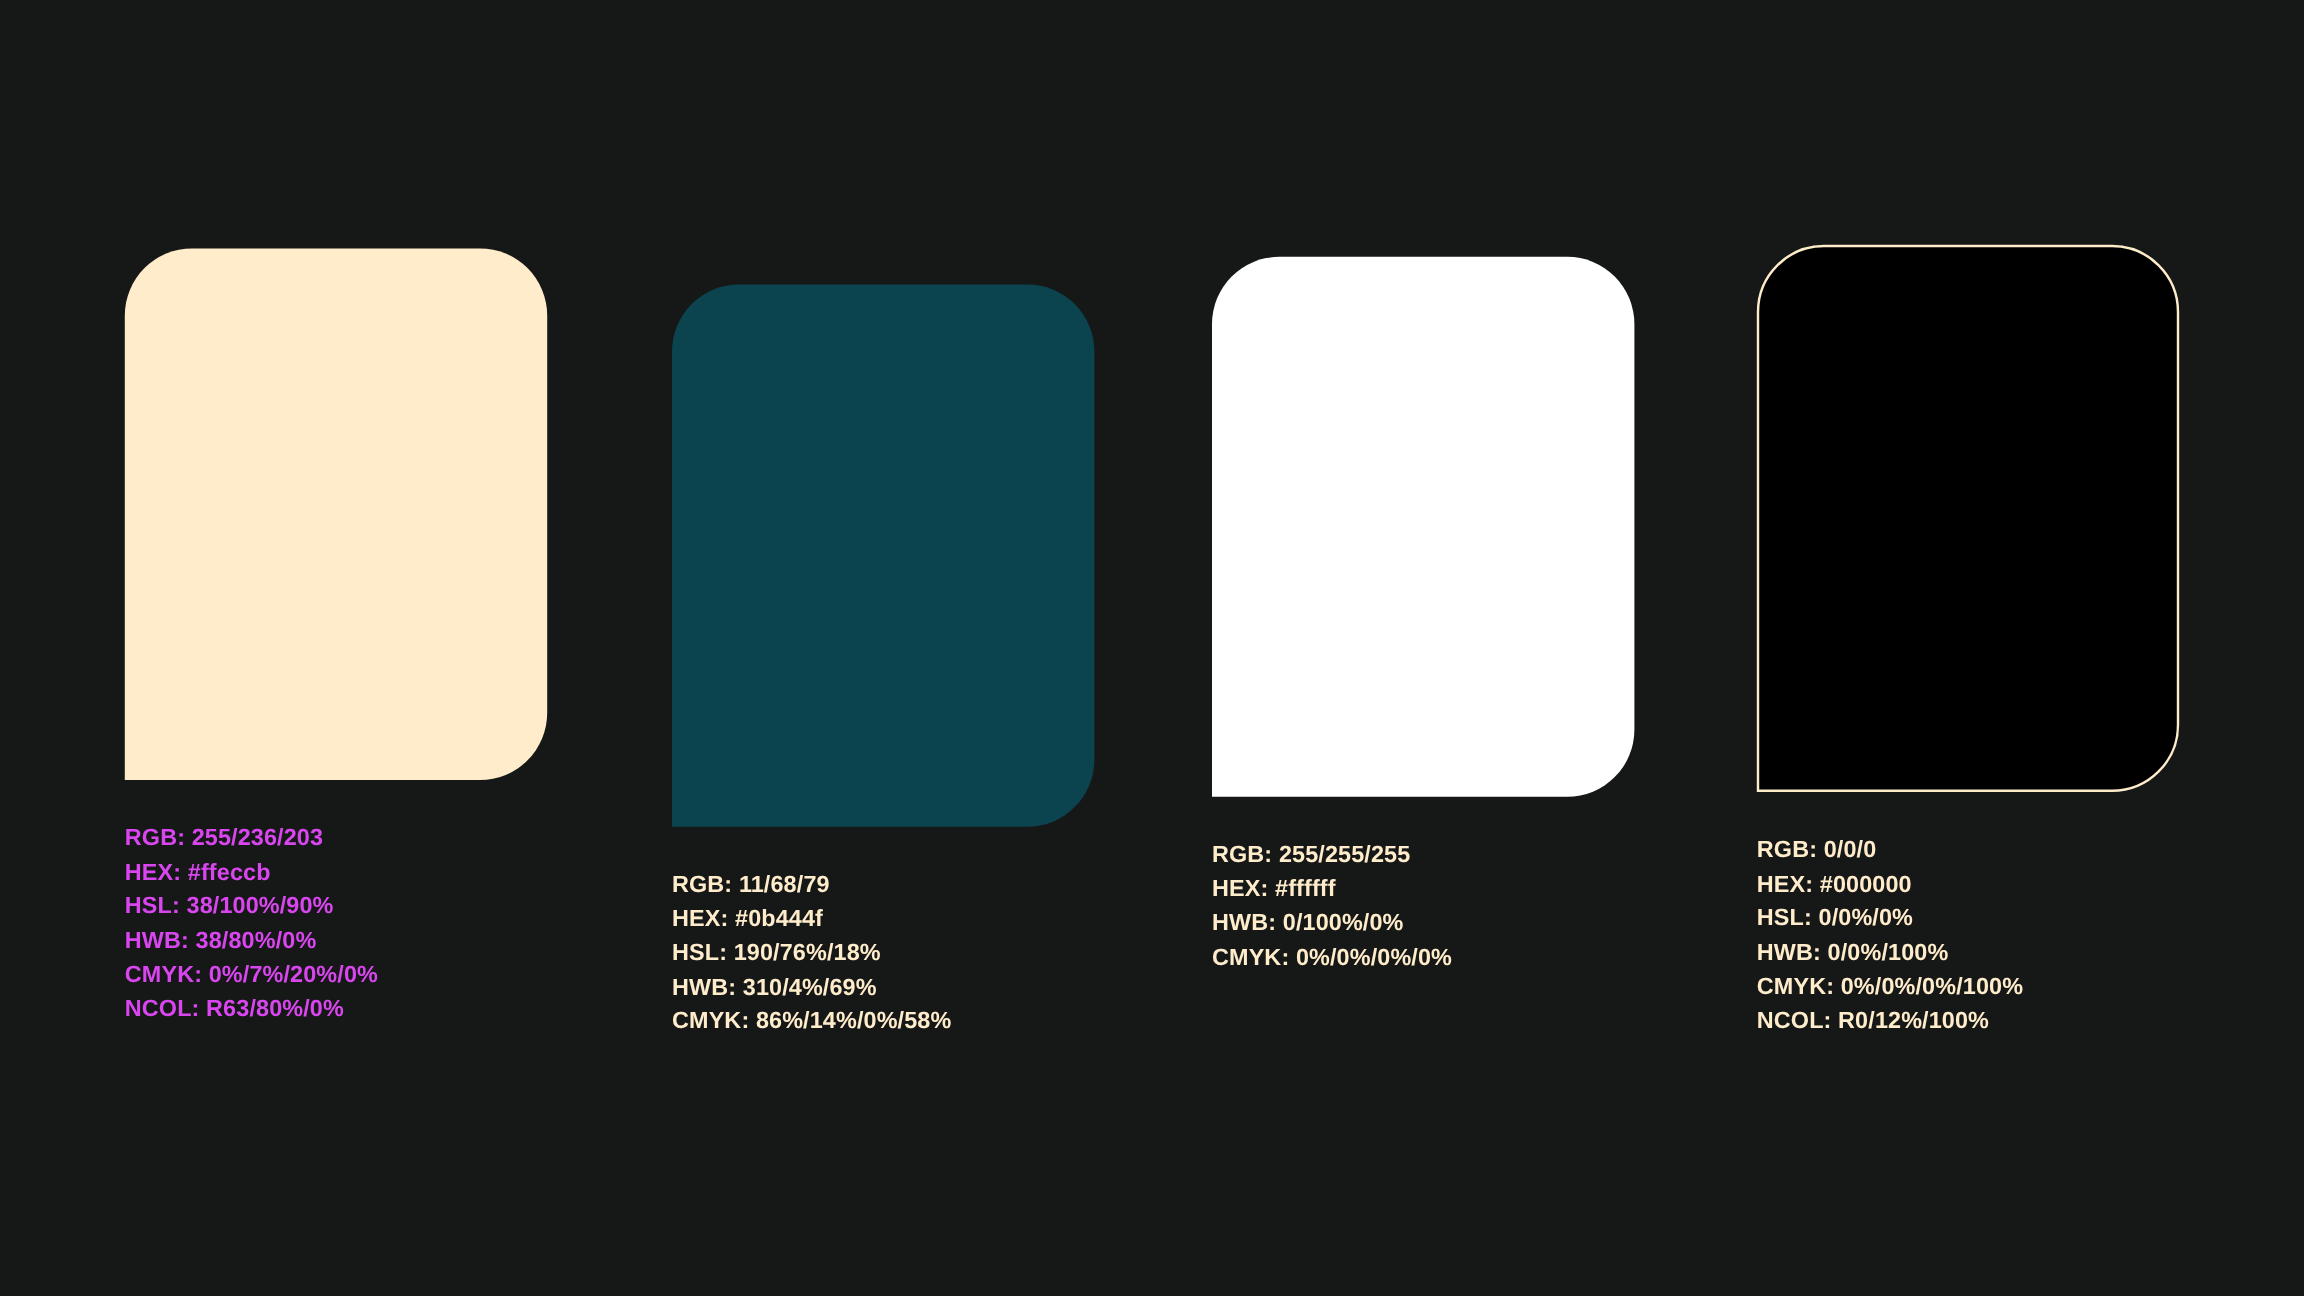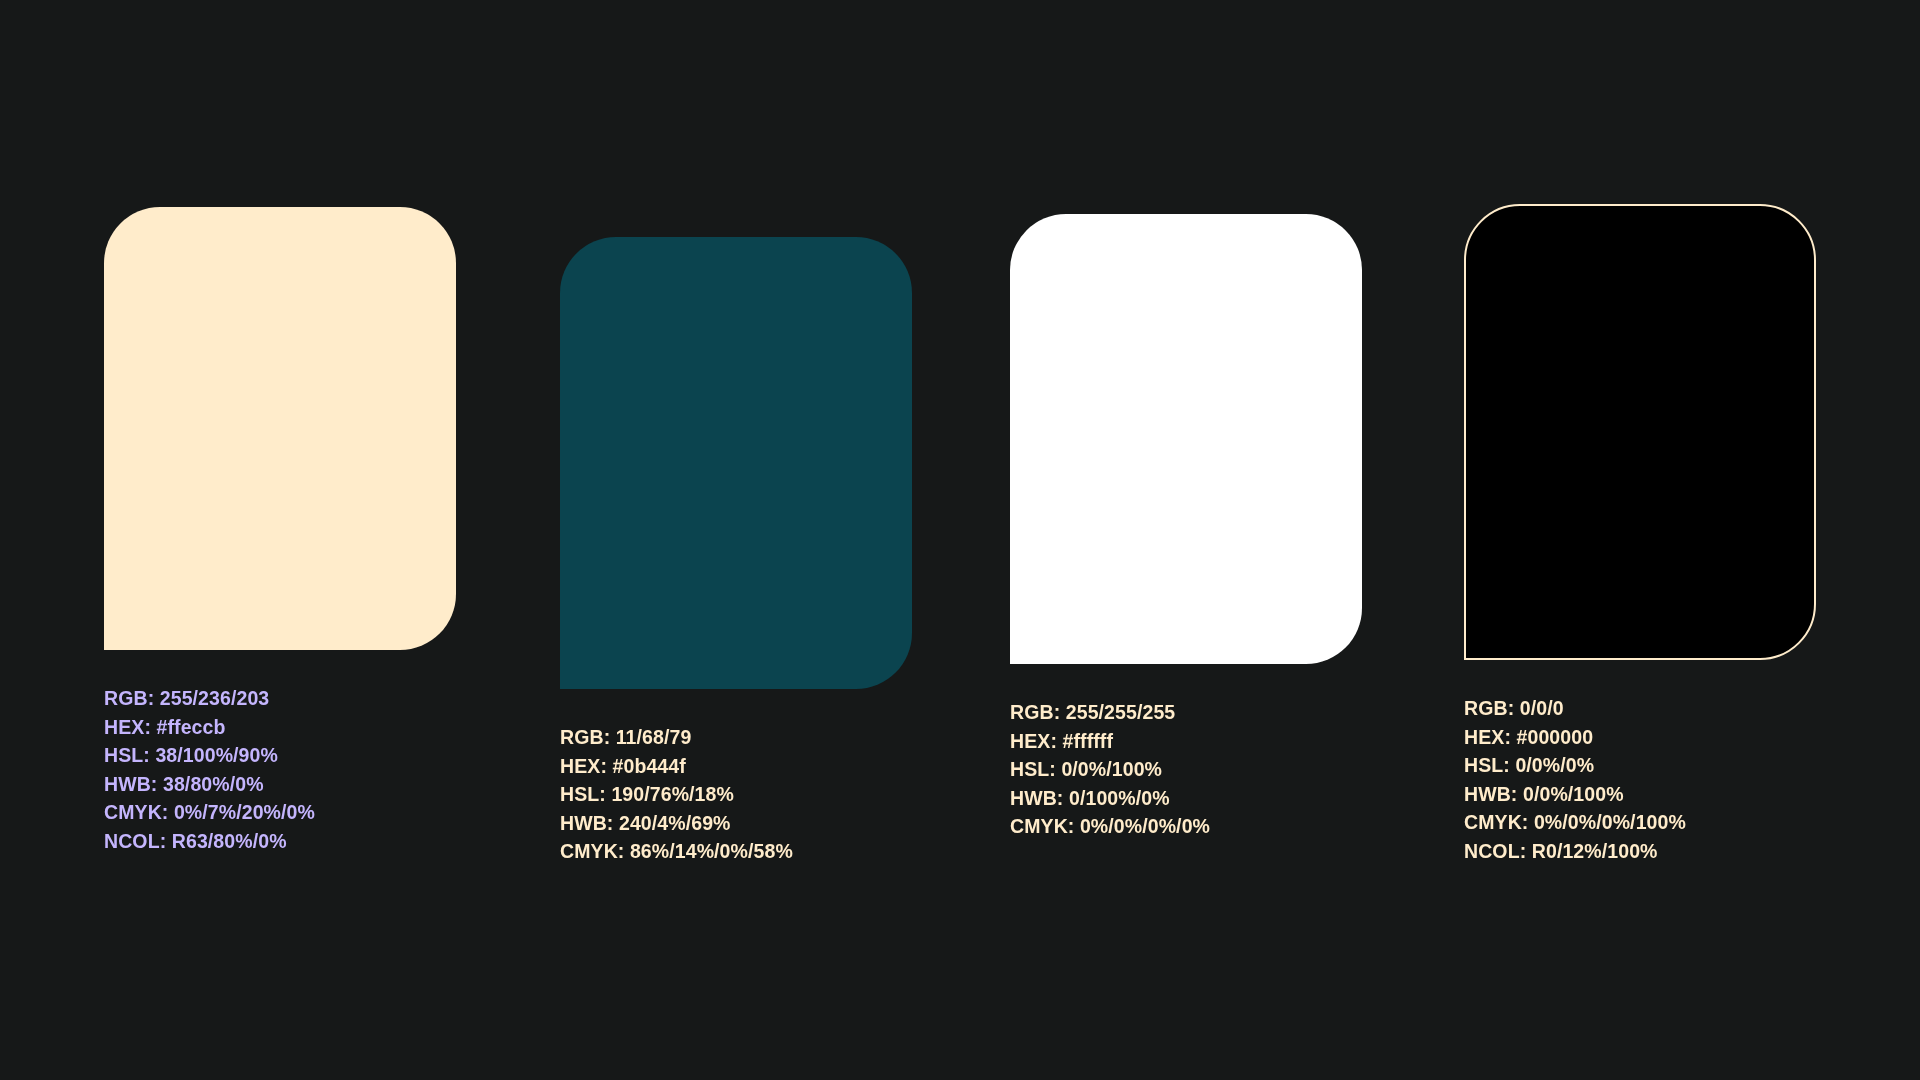--- a/index.html
+++ b/index.html
@@ -31,45 +31,44 @@
     white-space:nowrap;
   }
   .info-line { display:block; }
 </style>
 </head>
 <body style="background: rgb(22, 24, 24);">
 
 <div id="palette" style="background: rgb(22, 24, 24);">
     <div class="swatch-card" style="left: 104px; top: 207px; width: 352px;">
       <div class="swatch-chip" style="height: 443px; background: rgb(255, 236, 203);"></div>
-      <div class="swatch-info" style="color: #c4b5fd;">
+      <div class="swatch-info" style="color: #d946ef;">
         <span class="info-line">RGB: 255/236/203</span>
         <span class="info-line">HEX: #ffeccb</span>
         <span class="info-line">HSL: 38/100%/90%</span>
         <span class="info-line">HWB: 38/80%/0%</span>
         <span class="info-line">CMYK: 0%/7%/20%/0%</span>
         <span class="info-line">NCOL: R63/80%/0%</span>
       </div>
     </div>
     <div class="swatch-card" style="left: 560px; top: 207px; width: 352px; margin-top: 30px;">
       <div class="swatch-chip" style="height: 452px; background: rgb(11, 68, 79);"></div>
       <div class="swatch-info" style="color: rgb(255, 236, 203);">
         <span class="info-line">RGB: 11/68/79</span>
         <span class="info-line">HEX: #0b444f</span>
         <span class="info-line">HSL: 190/76%/18%</span>
-        <span class="info-line">HWB: 240/4%/69%</span>
+        <span class="info-line">HWB: 310/4%/69%</span>
         <span class="info-line">CMYK: 86%/14%/0%/58%</span>
       </div>
     </div>
     <div class="swatch-card" style="left: 1010px; top: 214px; width: 352px;">
       <div class="swatch-chip" style="height: 450px; background: rgb(255, 255, 255);"></div>
       <div class="swatch-info" style="color: rgb(255, 236, 203);">
         <span class="info-line">RGB: 255/255/255</span>
         <span class="info-line">HEX: #ffffff</span>
-        <span class="info-line">HSL: 0/0%/100%</span>
         <span class="info-line">HWB: 0/100%/0%</span>
         <span class="info-line">CMYK: 0%/0%/0%/0%</span>
       </div>
     </div>
     <div class="swatch-card" style="left: 1464px; top: 204px; width: 352px;">
       <div class="swatch-chip" style="height: 456px; background: rgb(0, 0, 0); border: 2px solid rgb(255, 236, 203);"></div>
       <div class="swatch-info" style="color: rgb(255, 236, 203);">
         <span class="info-line">RGB: 0/0/0</span>
         <span class="info-line">HEX: #000000</span>
         <span class="info-line">HSL: 0/0%/0%</span>

